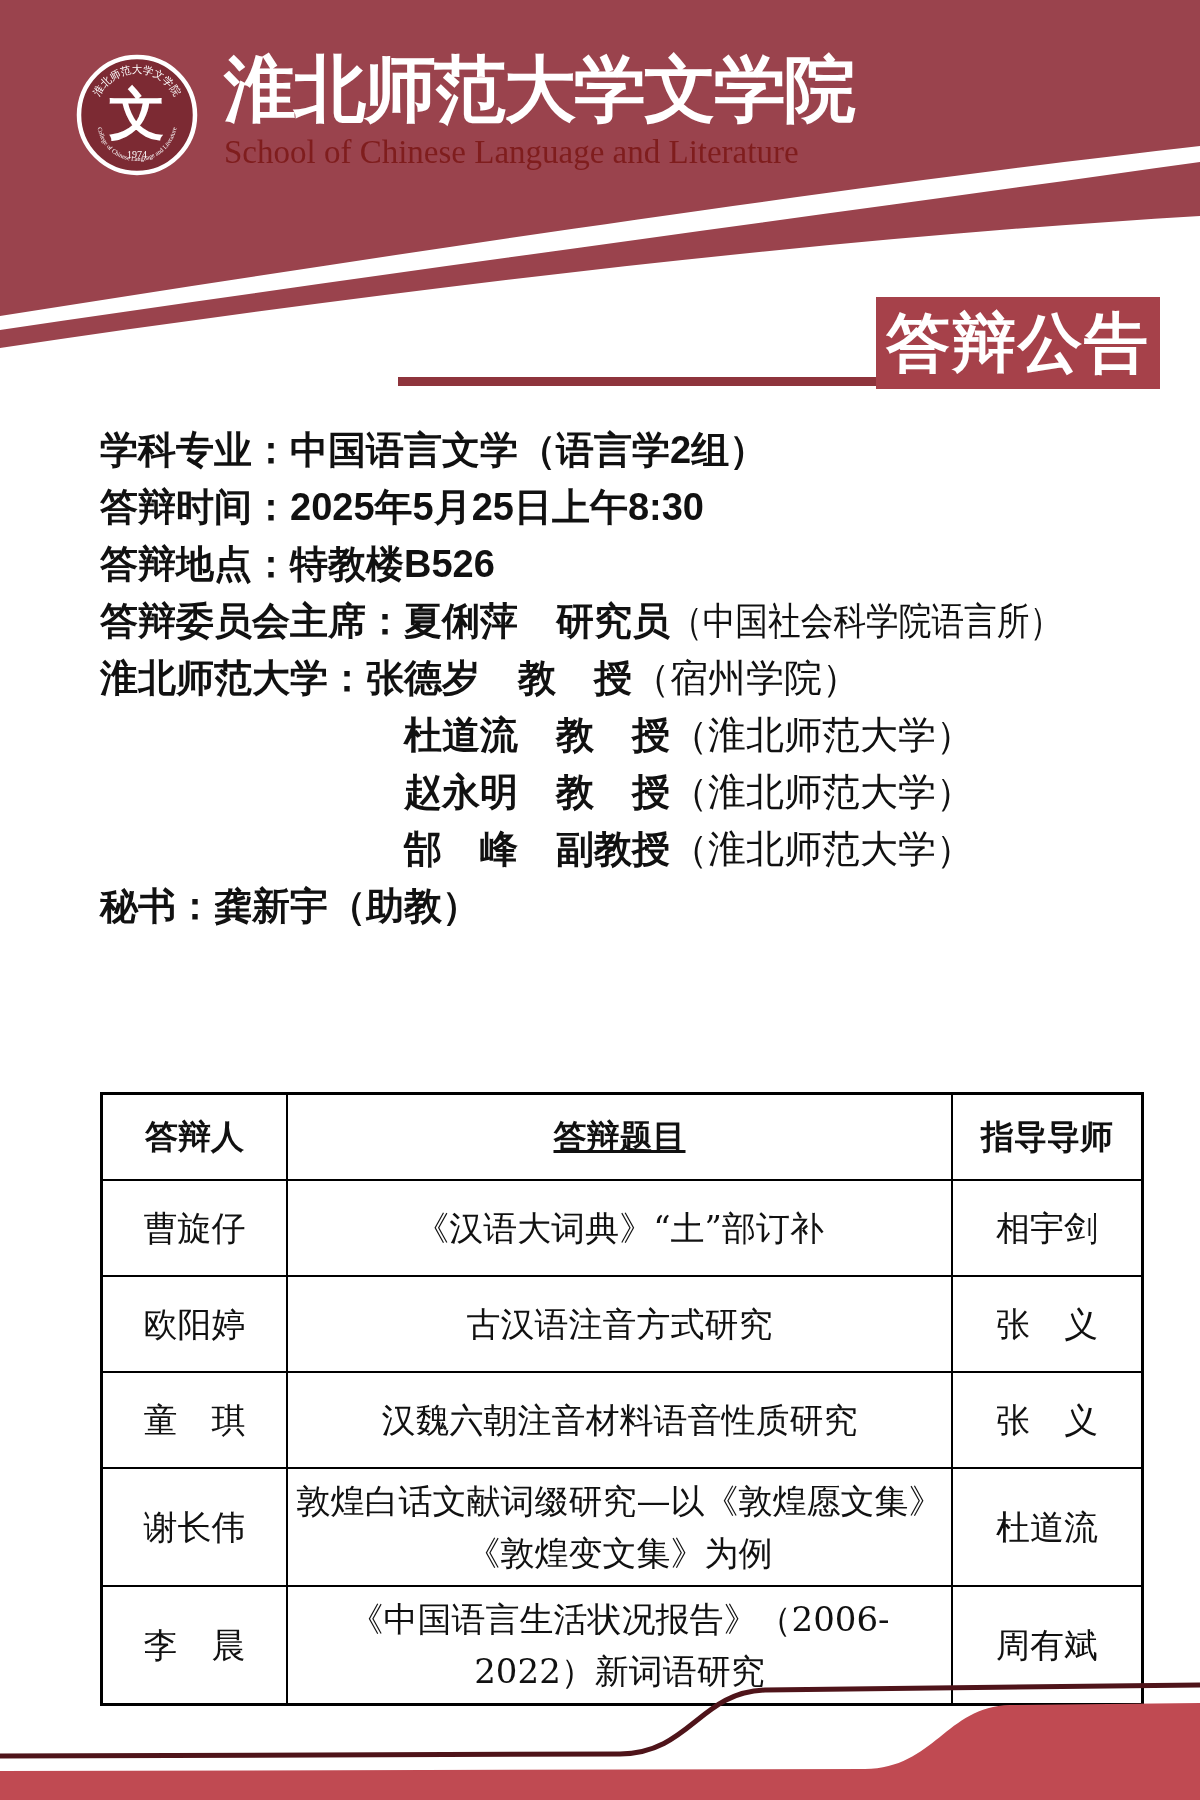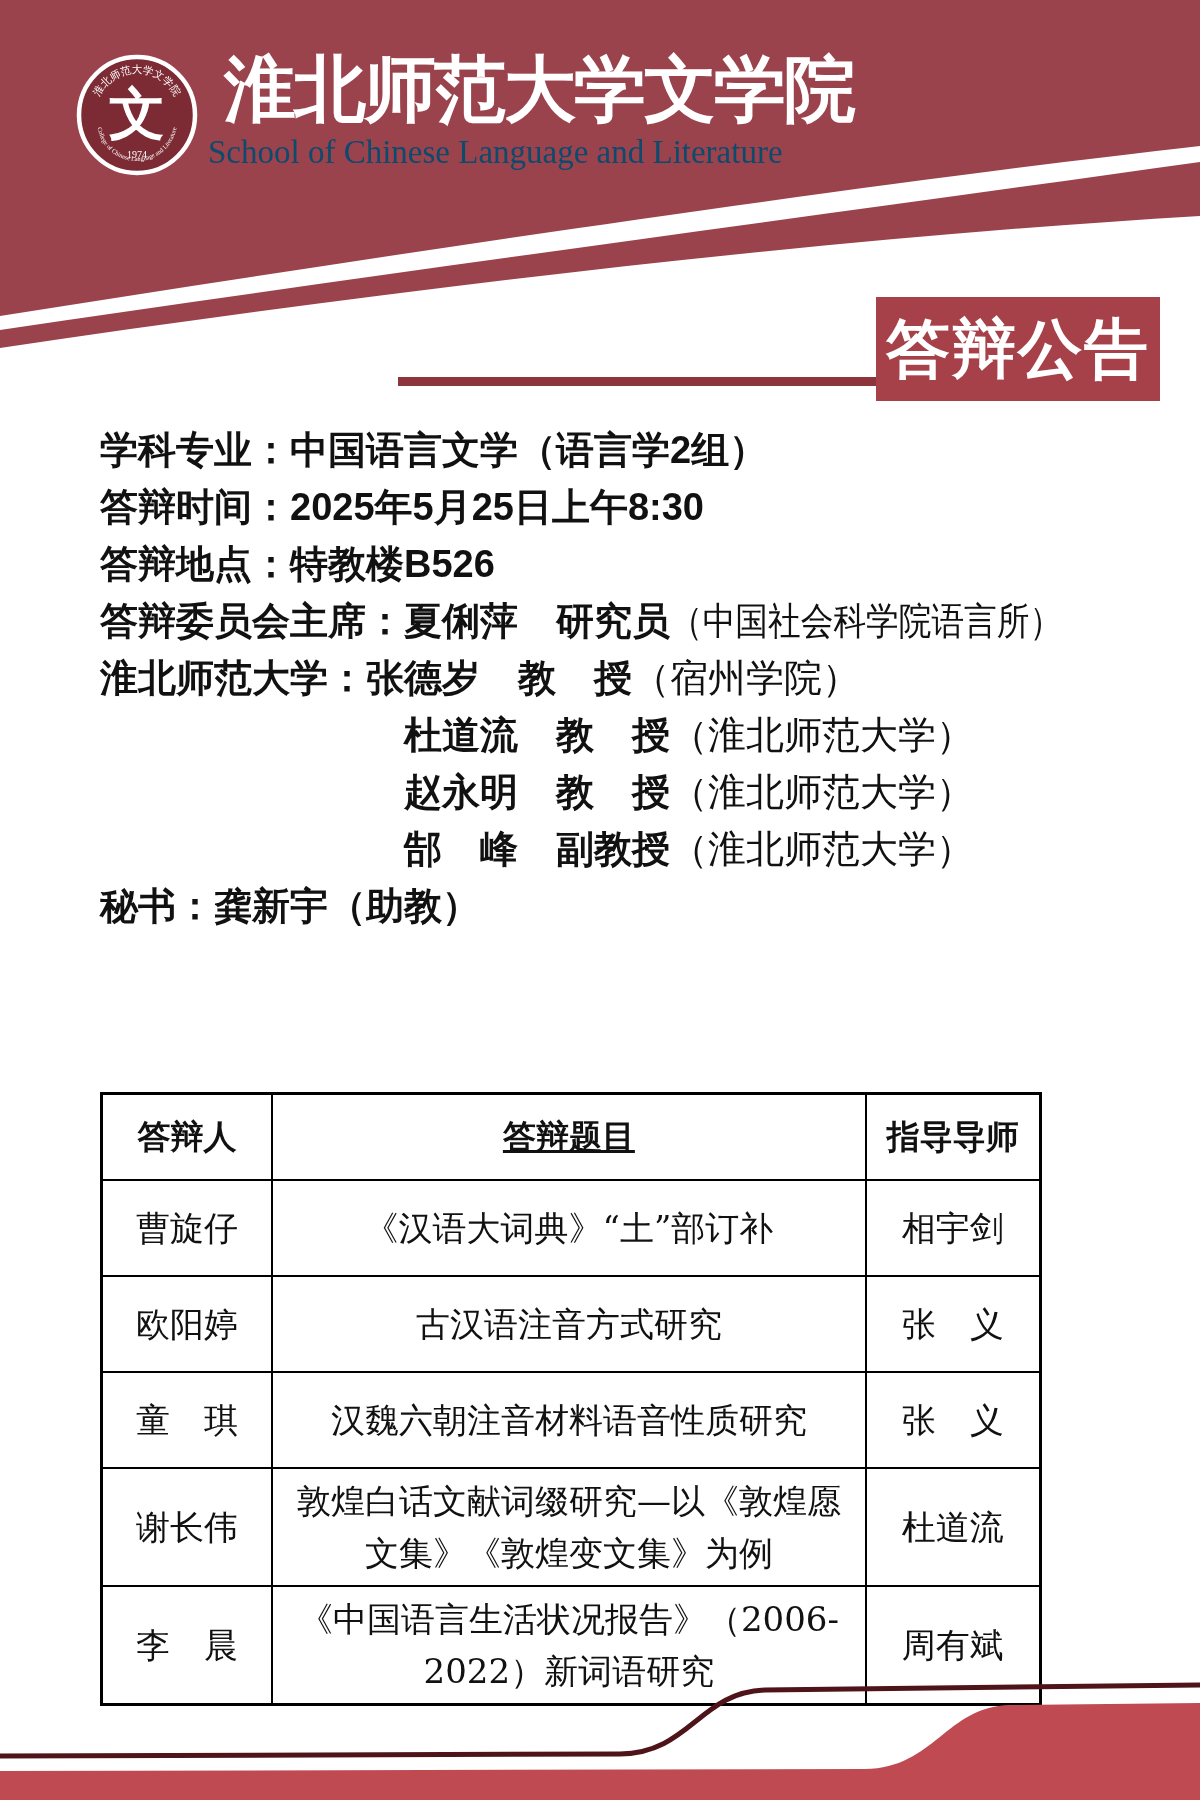--- a/index.html
+++ b/index.html
@@ -9,40 +9,40 @@
   
   .header-svg{position:absolute;top:0;left:0;display:block;}
   .hdr-main{fill:var(--header_red);}
   .hdr-stripe{fill:var(--header_red);}
   .logo-inner{fill:var(--logo_inner_red);stroke:#ffffff;stroke-width:4.5;}
   .logo-arc-text{fill:#ffffff;font-family:"Liberation Serif",serif;}
   .logo-glyph{fill:#ffffff;font-family:"DejaVu Serif",serif;font-weight:bold;}
   .school-cn{position:absolute;left:224px;top:46px;width:900px;color:#ffffff;
     font-family:"DejaVu Serif",serif;font-weight:bold;font-size:72px;line-height:86px;
     letter-spacing:-2px;white-space:nowrap;}
-  .school-en{position:absolute;left:208px;top:134px;color:#0c4a6e;
+  .school-en{position:absolute;left:224px;top:134px;color:#7f1d1d;
     font-family:"Liberation Serif",serif;font-size:33px;white-space:nowrap;}
 
   
   .title-gold{position:absolute;left:448px;top:304px;font-size:66px;font-weight:bold;
     color:var(--title_gold);letter-spacing:4px;white-space:nowrap;}
-  .title-badge{position:absolute;left:876px;top:297px;width:284px;height:104px;
+  .title-badge{position:absolute;left:876px;top:297px;width:284px;height:92px;
     background:var(--badge_red);display:flex;align-items:center;justify-content:center;font-family:Liberation Mono, monospace;}
   .title-badge span{color:#ffffff;font-size:64px;font-weight:bold;letter-spacing:2px;white-space:nowrap;}
   .title-rule{position:absolute;left:398px;top:377px;width:478px;height:9px;background:var(--rule_red);}
 
   
   .info{position:absolute;left:100px;top:422px;width:1030px;color:var(--text);}
   .info-line{height:57px;line-height:57px;font-size:38px;font-weight:bold;white-space:nowrap;}
   .info-line.indent{padding-left:304px;}
   .paren{font-family:"DejaVu Serif",serif;font-weight:normal;}
   .paren.cond{display:inline-block;transform:scaleX(0.86);transform-origin:left center;}
 
   
-  .defense-table{position:absolute;left:100px;top:1092px;width:942px;border-collapse:collapse;
+  .defense-table{position:absolute;left:100px;top:1092px;width:1044px;border-collapse:collapse;
     font-family:"DejaVu Serif",serif;color:var(--text);}
   .defense-table th,.defense-table td{border:2.5px solid var(--border);text-align:center;
     vertical-align:middle;padding:6px 8px;}
   .defense-table{border:3px solid var(--border);}
   .defense-table th{font-size:33px;font-weight:bold;height:72px;}
   .defense-table td{font-size:34px;font-weight:normal;height:82px;line-height:52px;}
   .col-name{width:168px;}
   .col-title{width:652px;text-decoration:underline;}
   .col-advisor{width:173px;}
 

